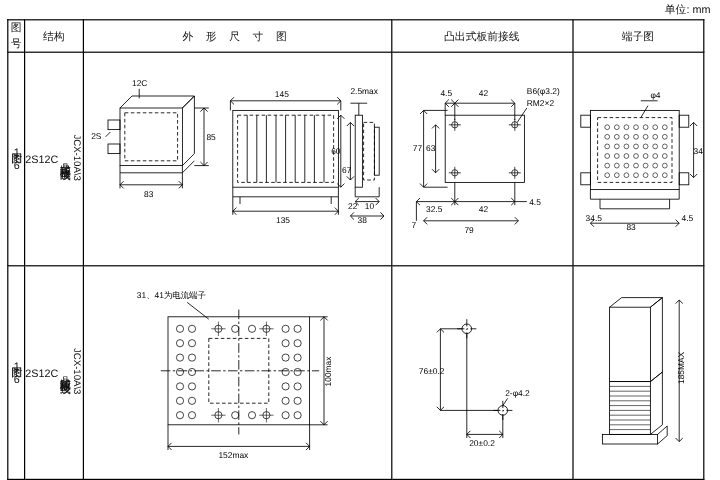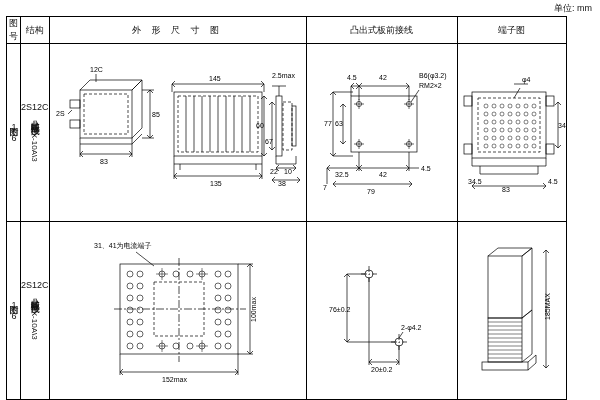--- a/index.html
+++ b/index.html
@@ -9,21 +9,21 @@
   table.main{position:absolute;left:6px;top:16px;border-collapse:collapse;width:532px;height:376px;}
   table.main td,table.main th{border:1px solid #000;font-weight:normal;font-size:9px;text-align:center;vertical-align:middle;padding:0;}
   .hdr{height:18px;}
   .c1{width:26px;}
   .c2{width:40px;}
   .c3{width:256px;}
   .c4{width:150px;}
   .c5{width:108px;}
   .vert{writing-mode:vertical-rl;text-orientation:upright;letter-spacing:1px;display:inline-block;}
   .vert-small{writing-mode:vertical-rl;text-orientation:mixed;display:inline-block;font-size:8px;}
-  .struct{display:flex;flex-direction:column;align-items:center;justify-content:center;gap:1px;height:100%;}
+  .struct{display:flex;flex-direction:row;align-items:center;justify-content:center;gap:1px;height:100%;}
   .struct .code{font-size:9px;}
   .struct .desc{font-size:9px;line-height:1.0;}
   .struct .jx{font-size:8px;letter-spacing:0px;}
   .drawbox{position:relative;width:100%;height:100%;}
   svg{display:block;}
   .hdrtitle{letter-spacing:4px;}
 </style>
 </head>
 <body>
 

